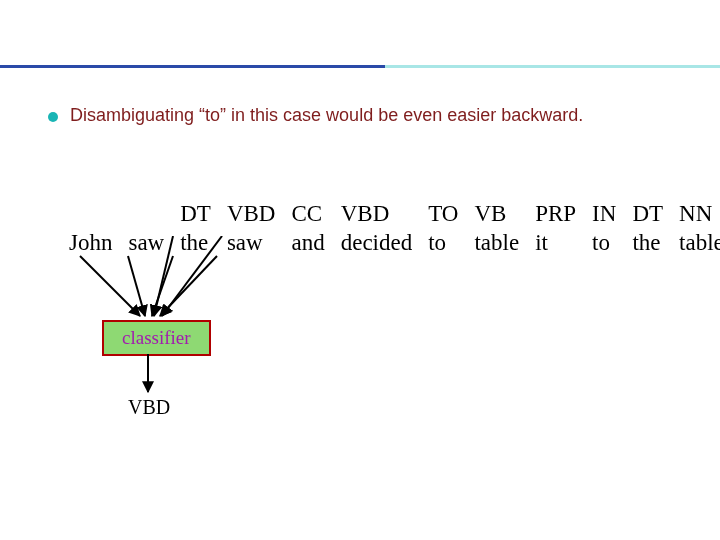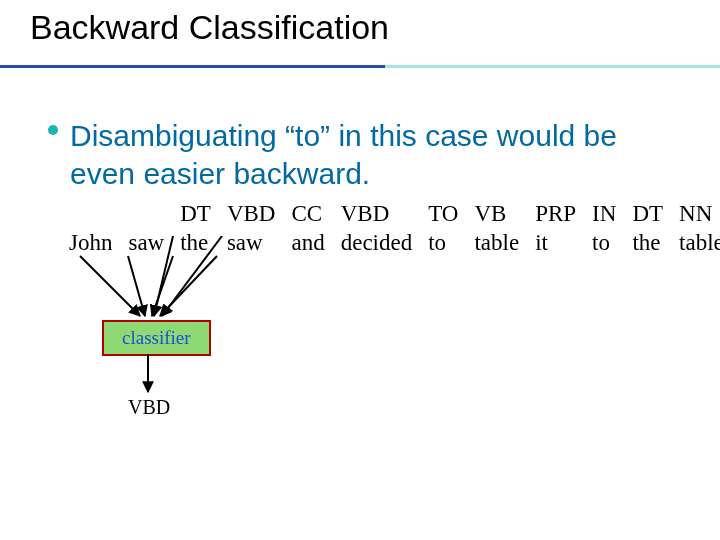--- a/index.html
+++ b/index.html
@@ -2,55 +2,54 @@
 <html><head>
 <meta charset="utf-8">
 <style>
   * { margin: 0; padding: 0; box-sizing: border-box; }
   html, body { width: 720px; height: 540px; font-family: Arial, sans-serif; background: #fff; overflow: hidden; }
   .slide { position: relative; width: 720px; height: 540px; }
   .title-bar { position: absolute; top: 8px; left: 30px; font-size: 34px; color: #000; font-weight: 400; }
   .rule-stack { position: absolute; top: 65px; left: 0; width: 720px; }
   .r-under { position: absolute; top: 0; left: 0; width: 720px; height: 3px; background: #a8e6e6; }
   .r-over  { position: absolute; top: 0; left: 0; width: 385px; height: 3px; background: #2a4aa8; }
-  .bullet-row { position: absolute; top: 117px; left: 70px; width: 590px; font-size: 30px; color: #0369a1; line-height: 1.25; }
+  .bullet-row { position: absolute; top: 104px; left: 70px; width: 590px; font-size: 18px; color: #7f1d1d; line-height: 1.25; }
   .bullet-dot { position: absolute; left: -22px; top: 8px; width: 10px; height: 10px; border-radius: 50%; background: #1ab5b5; }
   .sentence {
     position: absolute; top: 198px; left: 60px;
     font-family: "Times New Roman", Times, serif; font-size: 24px; color: #000;
     white-space: nowrap;
   }
   .sentence td { padding: 0 7px; text-align: left; vertical-align: top; line-height: 1.18; }
   .pos-row td { font-size: 23px; }
   .word-row td { font-size: 23px; }
   .arrow-canvas { position: absolute; top: 236px; left: 50px; width: 300px; height: 90px; pointer-events: none; }
   .classifier {
     position: absolute; top: 320px; left: 102px;
     background: #8ed973; border: 2px solid #b00000;
     padding: 5px 18px; font-family: "Times New Roman", Times, serif;
-    font-size: 19px; color: #1d4ed8;
+    font-size: 19px; color: #a21caf;
   }
   .out-arrow-canvas { position: absolute; top: 350px; left: 120px; width: 60px; height: 50px; pointer-events: none; }
   .output-label {
     position: absolute; top: 396px; left: 128px;
     font-family: "Times New Roman", Times, serif; font-size: 20px; color: #000;
   }
   .footer {
     position: absolute; bottom: 26px; left: 78px; width: 230px;
     background: #bfbfbf; color: #000;
     font-family: "Times New Roman", Times, serif; font-size: 15px;
     padding: 3px 10px;
   }
 </style>
 </head>
 <body>
 
 <div class="slide">
 
-  <div class="title-bar">Backward Classification</div>
 
   <div class="rule-stack">
     <div class="r-under"></div>
     <div class="r-over"></div>
   </div>
 
   <div class="bullet-row">
     <span class="bullet-dot"></span>
     <span>Disambiguating “to” in this case would be even easier backward.</span>
   </div>

